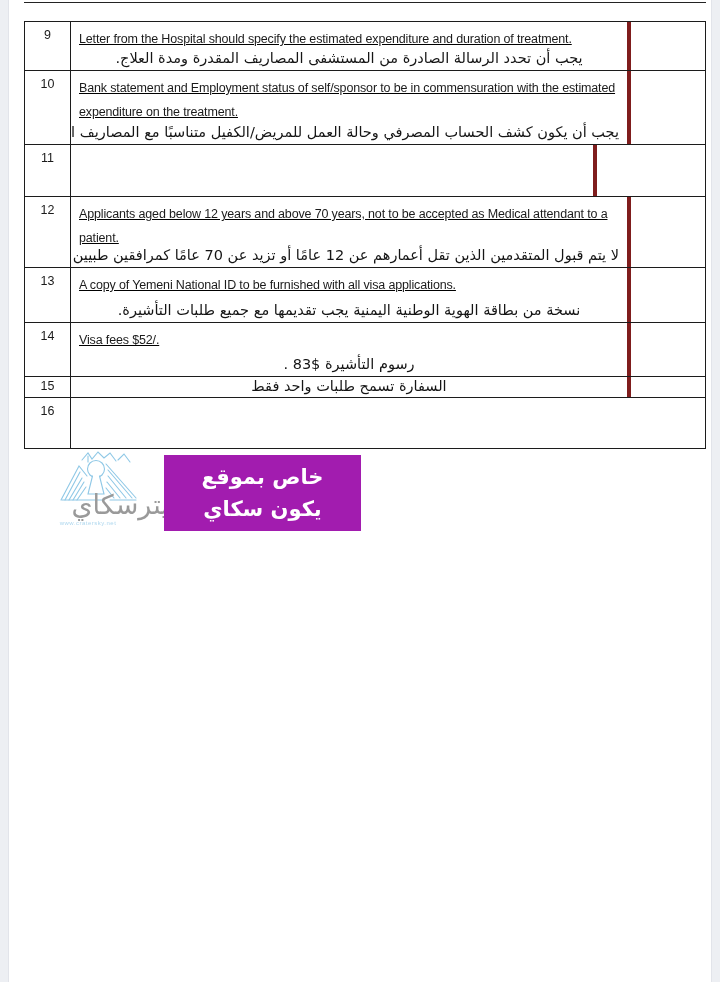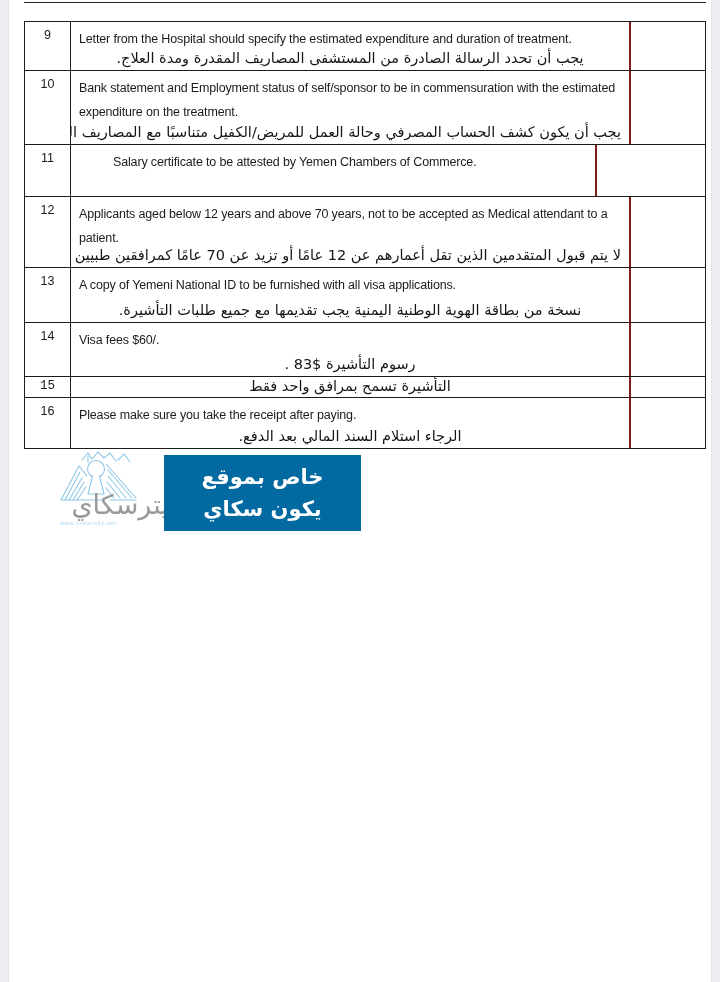--- a/index.html
+++ b/index.html
@@ -31,22 +31,23 @@
   .t-row { display:flex; border-bottom:1px solid #1c1c1c; }
   .cell-num {
     width:46px; flex:0 0 46px;
     border-right:1px solid #1c1c1c;
     text-align:center; padding-top:6px;
     font-size:12.5px; color:#1b1b1b;
   }
   .cell-content {
     flex:1 1 auto; position:relative;
     padding:4px 8px 3px 8px;
-    border-right:2px solid #7f1d1d;
+    border-right:4px solid #7f1d1d;
     overflow:hidden;
+    text-decoration:underline;
   }
   .cell-check { width:74px; flex:0 0 74px; }
   .en {
     font-size:12.5px; letter-spacing:-0.15px; line-height:24px;
     color:#1b1b1b; white-space:pre-line; text-align:left;
     padding-top:1px;
   }
   .ar {
     position:absolute; right:8px; bottom:3px; left:8px;
     direction:rtl; text-align:center;
@@ -106,21 +107,20 @@
         <div class="en">Bank statement and Employment status of self/sponsor to be in commensuration with the estimated
 expenditure on the treatment.</div>
         <div class="ar">يجب أن يكون كشف الحساب المصرفي وحالة العمل للمريض/الكفيل متناسبًا مع المصاريف المقدرة للعلاج.</div>
       </div>
       <div class="cell-check"></div>
     </div>
 
     <div class="t-row" style="height:52px;gap:34px;">
       <div class="cell-num">11</div>
       <div class="cell-content">
-        <div class="en">Salary certificate to be attested by Yemen Chambers of Commerce.</div>
       </div>
       <div class="cell-check"></div>
     </div>
 
     <div class="t-row" style="height:71px;">
       <div class="cell-num">12</div>
       <div class="cell-content">
         <div class="en">Applicants aged below 12 years and above 70 years, not to be accepted as Medical attendant to a
 patient.</div>
         <div class="ar">لا يتم قبول المتقدمين الذين تقل أعمارهم عن 12 عامًا أو تزيد عن 70 عامًا كمرافقين طبيين للمريض.</div>
@@ -133,40 +133,36 @@
       <div class="cell-content">
         <div class="en">A copy of Yemeni National ID to be furnished with all visa applications.</div>
         <div class="ar">نسخة من بطاقة الهوية الوطنية اليمنية يجب تقديمها مع جميع طلبات التأشيرة.</div>
       </div>
       <div class="cell-check"></div>
     </div>
 
     <div class="t-row" style="height:54px;">
       <div class="cell-num">14</div>
       <div class="cell-content">
-        <div class="en">Visa fees $60/.</div>
+        <div class="en">Visa fees $52/.</div>
         <div class="ar">رسوم التأشيرة $83 .</div>
       </div>
       <div class="cell-check"></div>
     </div>
 
     <div class="t-row" style="height:21px;">
-      <div class="cell-num" style="padding-top:2px;font-family:Liberation Mono, monospace;">15</div>
-      <div class="cell-content">
-        <div class="ar" style="bottom:2px;">التأشيرة تسمح بمرافق واحد فقط</div>
+      <div class="cell-num" style="padding-top:2px;">15</div>
+      <div class="cell-content">
+        <div class="ar" style="bottom:2px;">السفارة تسمح طلبات واحد فقط</div>
       </div>
       <div class="cell-check"></div>
     </div>
 
     <div class="t-row" style="height:51px;">
       <div class="cell-num">16</div>
-      <div class="cell-content">
-        <div class="en">Please make sure you take the receipt after paying.</div>
-        <div class="ar">الرجاء استلام السند المالي بعد الدفع.</div>
-      </div>
       <div class="cell-check"></div>
     </div>
 
   </div>
 
   <div class="watermark-logo">
     <svg class="logo-sketch" viewBox="0 0 82 58" xmlns="http://www.w3.org/2000/svg" fill="none" stroke="#8fc8e6" stroke-width="1.1" stroke-linecap="round">
 
       <path d="M3 50 L21 16 L29 26"></path>
       <path d="M7 50 L22 22"></path>
@@ -187,18 +183,18 @@
       <circle cx="38" cy="19" r="8.5" fill="#ffffff"></circle>
       <path d="M34.5 26 L30 44 L46 44 L41.5 26" fill="#ffffff"></path>
 
       <path d="M4 50 L46 50"></path>
       <path d="M52 50 L78 50"></path>
     </svg>
     <div class="logo-text">كريترسكاي</div>
     <div class="logo-url">www.cratersky.net</div>
   </div>
 
-  <div class="banner" style="background:#0369a1; color:#ffffff;">
+  <div class="banner" style="background:#a21caf; color:#ffffff;">
     <div class="banner-line">خاص بموقع</div>
     <div class="banner-line">يكون سكاي</div>
   </div>
 
 </div>
 
 </body></html>

